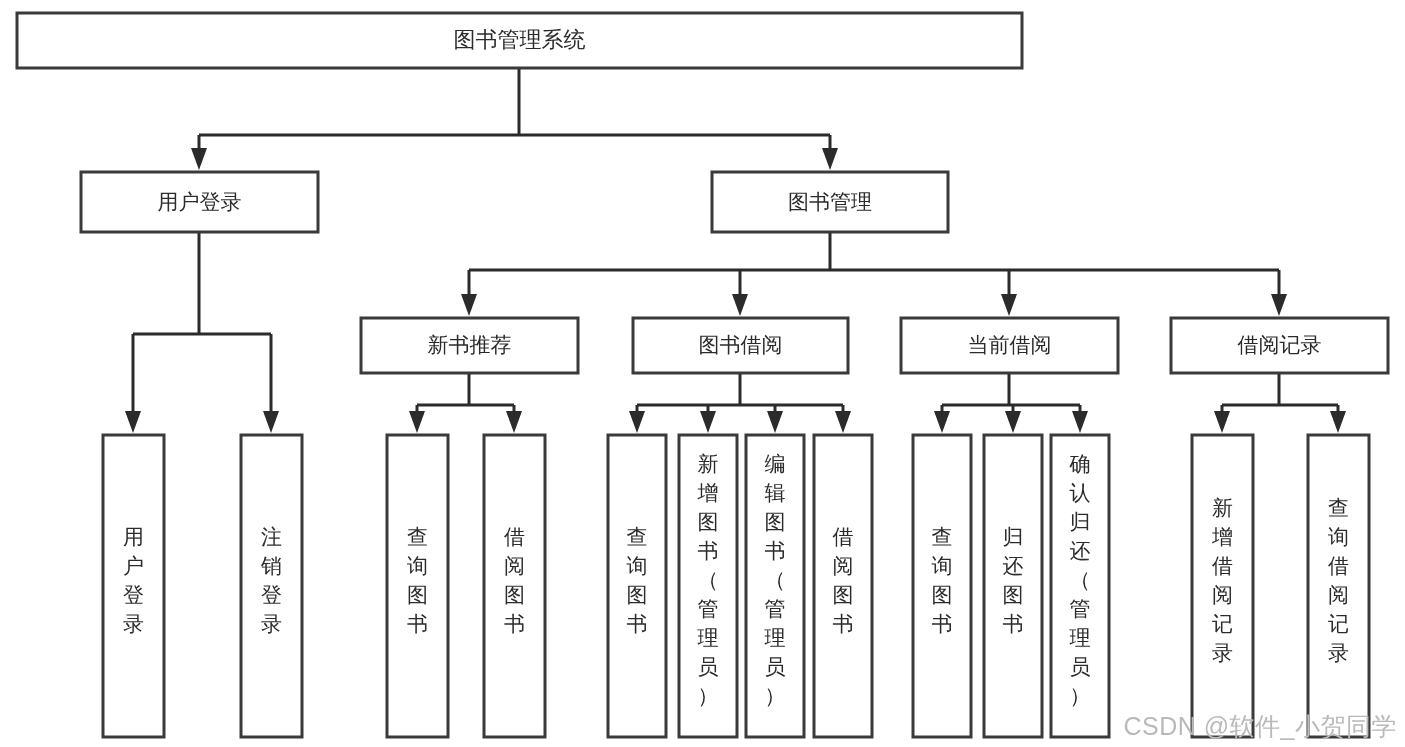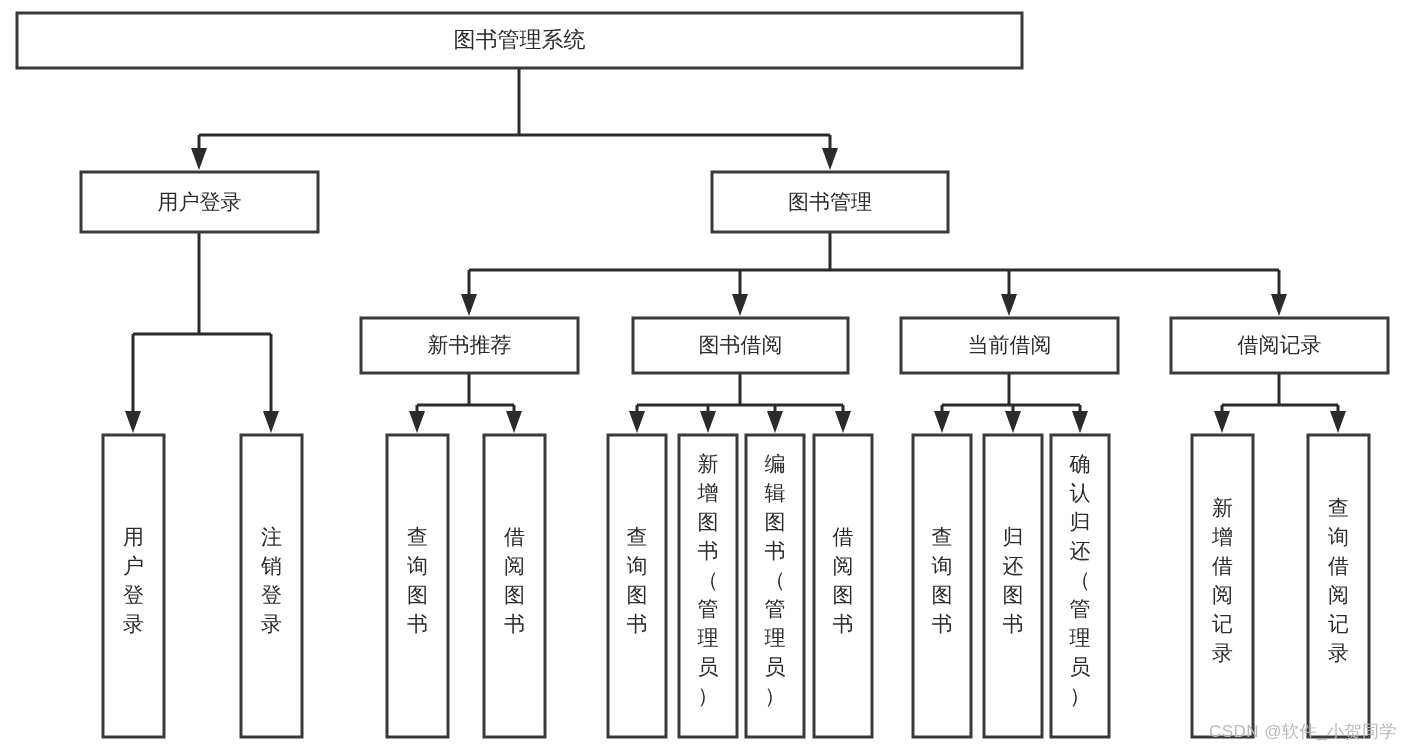--- a/index.html
+++ b/index.html
@@ -54,21 +54,21 @@
   }
   .arrow-head {
     fill: #2b2b2b;
     stroke: none;
   }
   .watermark {
     position: absolute;
     right: 8px;
     bottom: 4px;
     font-family: "Liberation Sans", "DejaVu Sans", sans-serif;
-    font-size: 17px;
+    font-size: 25px;
     color: #b9b9b9;
     white-space: nowrap;
     letter-spacing: 0.5px;
     user-select: none;
   }
 </style>
 </head>
 <body>
 
 <div id="diagram-root">

